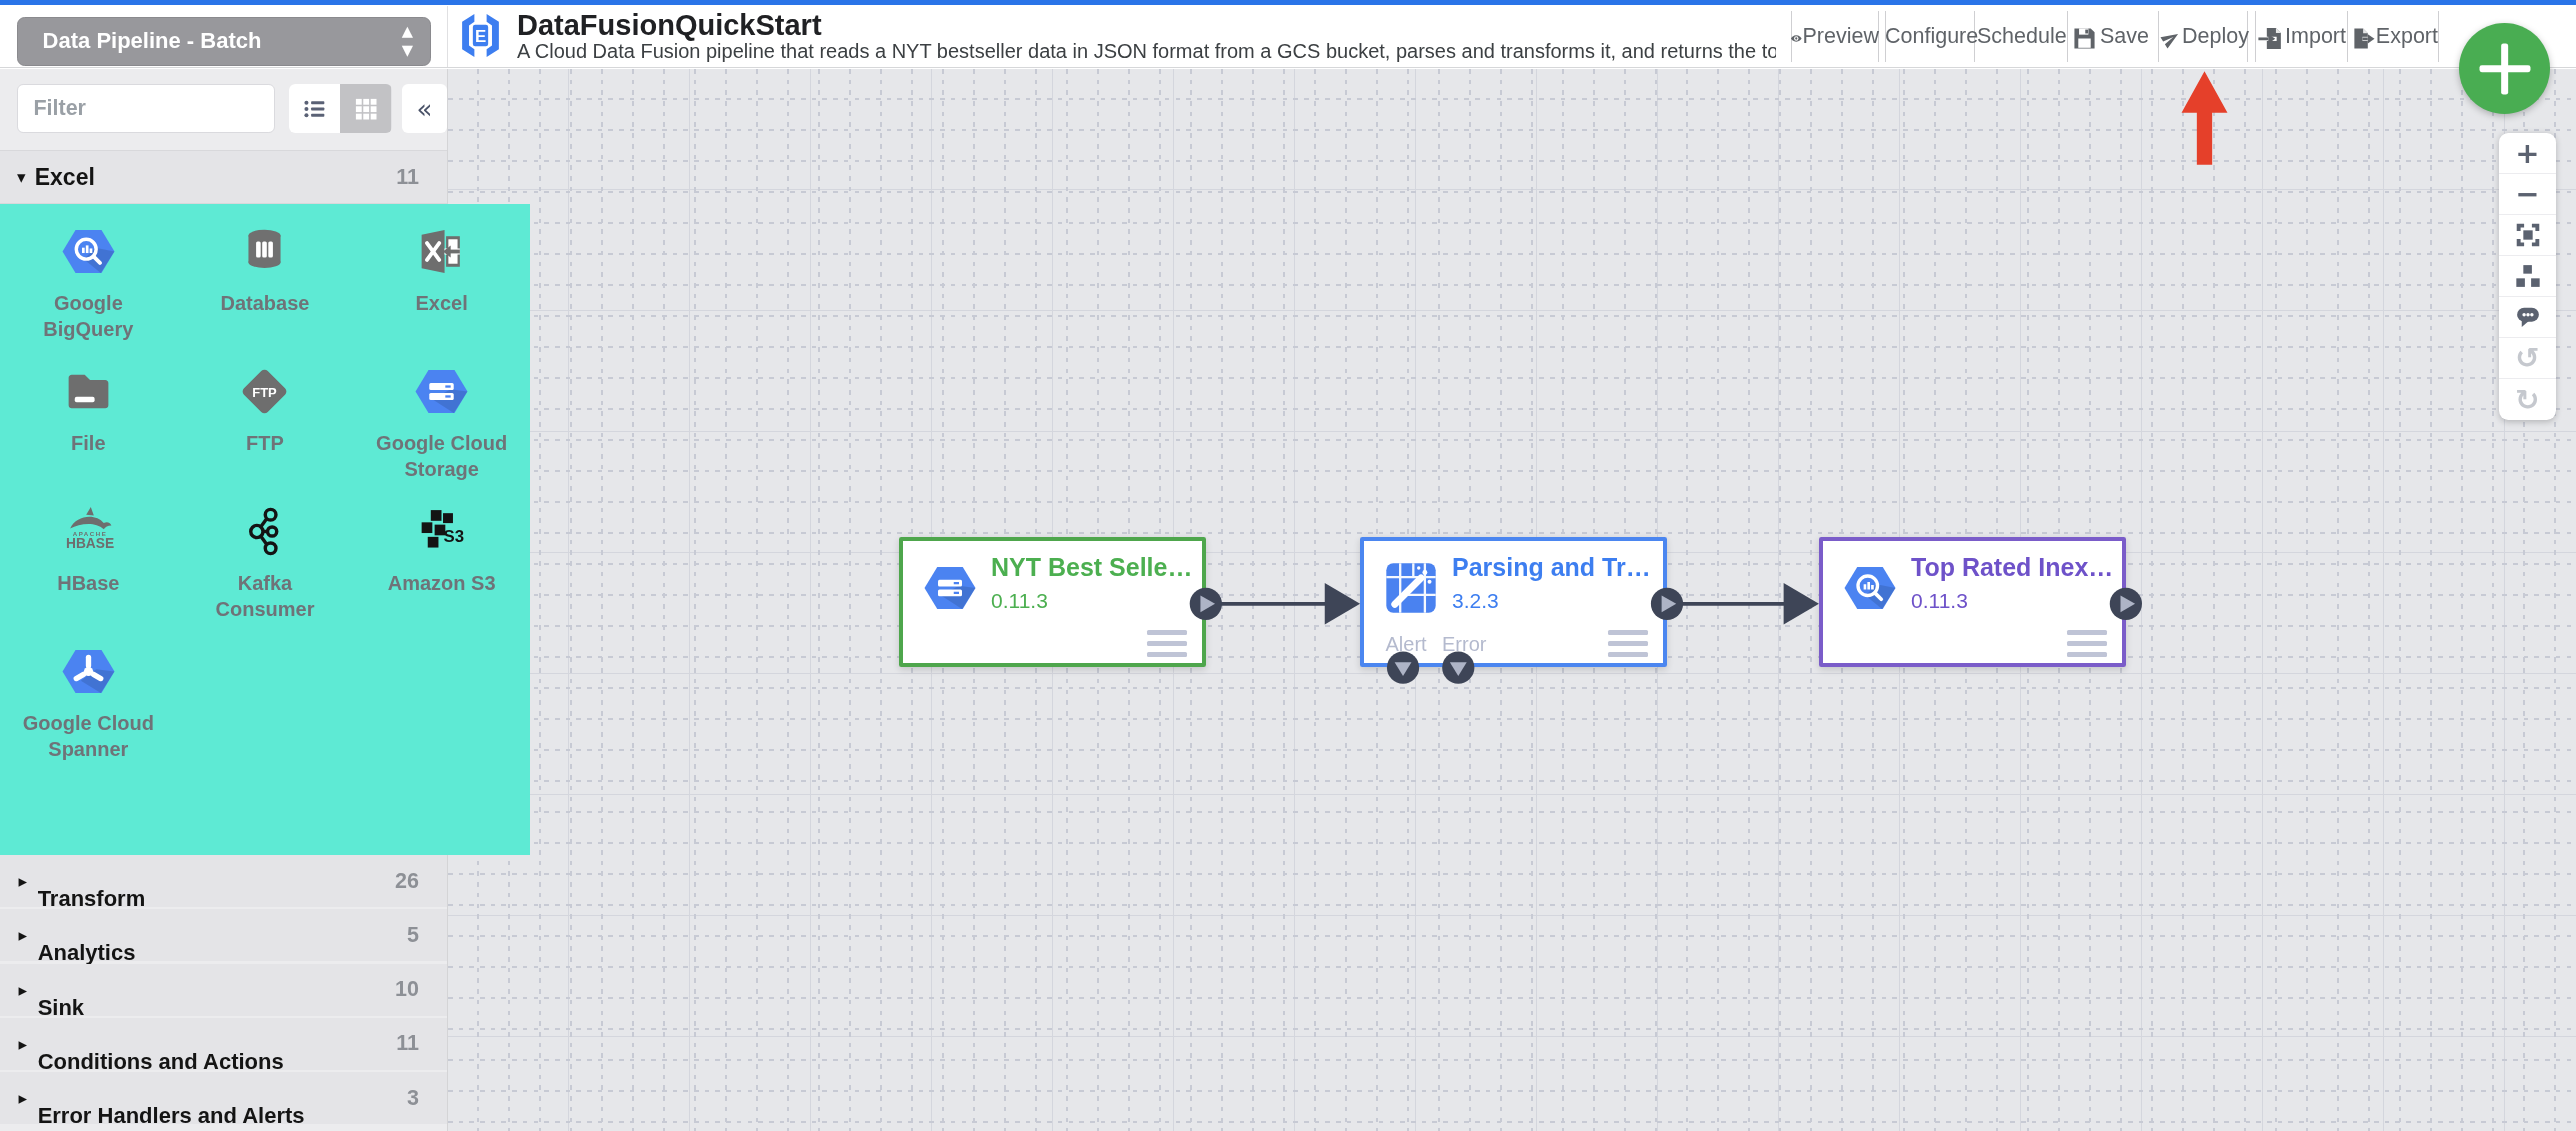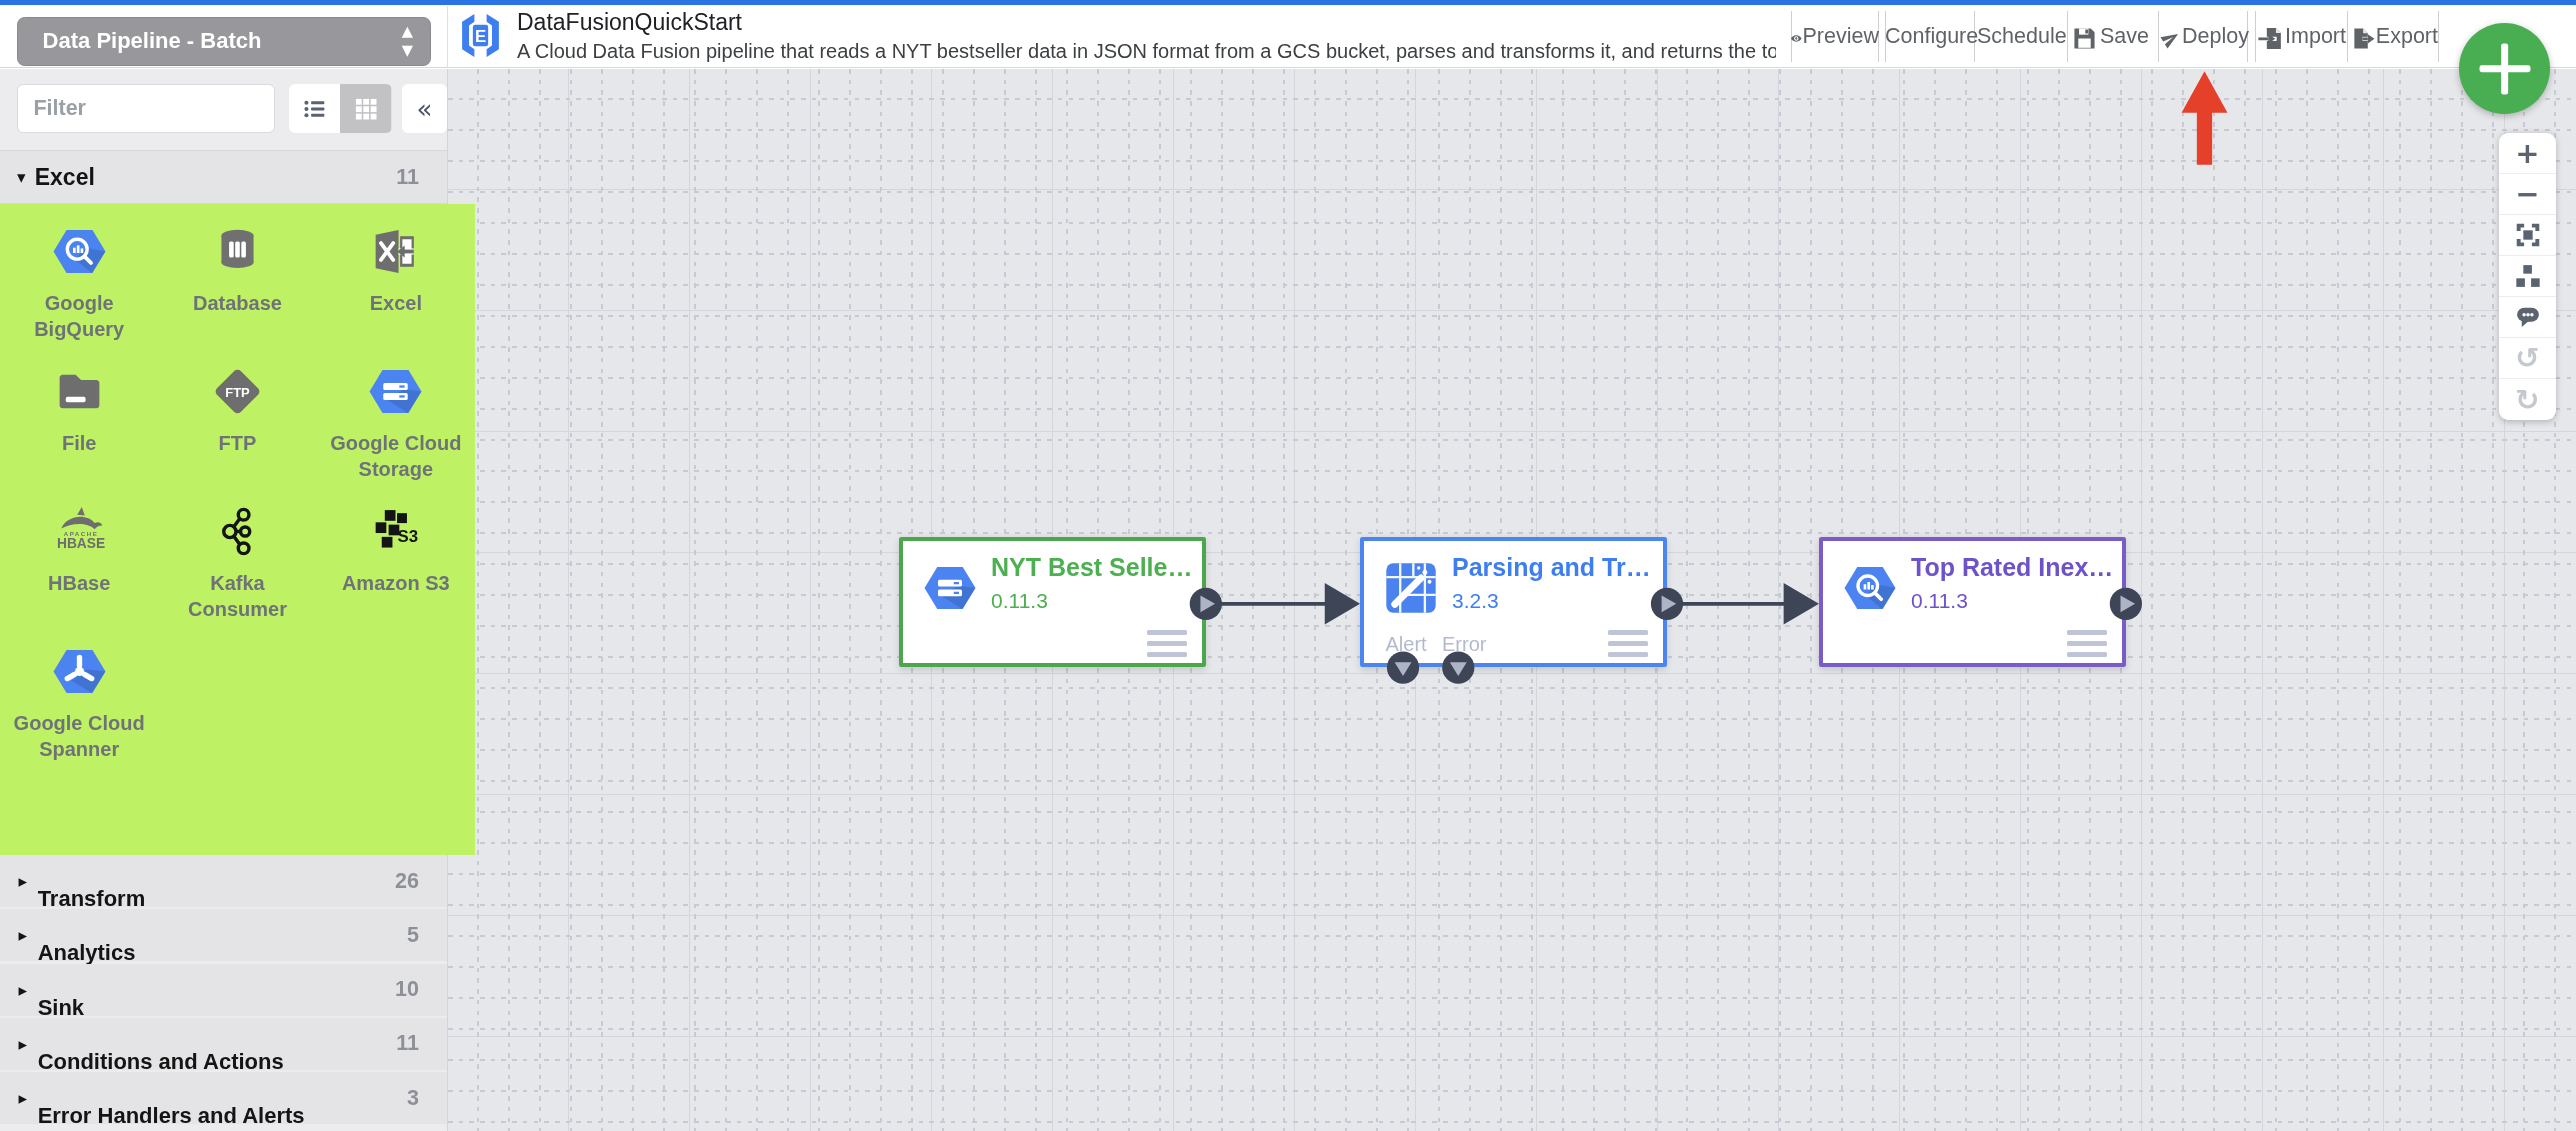--- a/index.html
+++ b/index.html
@@ -9,21 +9,21 @@
   
   .top-strip { position:absolute; left:0; top:0; width:2576px; height:4.6px; background:#2a74e8; z-index:12; }
   .header { position:absolute; left:0; top:4.6px; width:2576px; height:63px; background:#fff; border-bottom:1.5px solid #d6d7d9; z-index:11; }
   .header-vdiv { position:absolute; left:447px; top:1.5px; height:61px; border-left:1.5px solid #e0e0e2; }
 
   .pipeline-select { position:absolute; left:17px; top:12.3px; width:414px; height:49px; background:#98989c; border:1.5px solid #8a8a8e; border-radius:7.7px; color:#fff; display:flex; align-items:center; cursor:pointer; }
   .pipeline-select .lbl { font-size:22px; font-weight:700; padding-left:24.6px; }
   .pipeline-select .spin { position:absolute; right:17px; top:4.6px; display:flex; flex-direction:column; line-height:18.4px; font-size:14.6px; color:#fff; font-family:"DejaVu Sans", sans-serif; }
 
   .app-logo { position:absolute; left:459px; top:6.1px; width:43px; height:49px; }
-  .page-title { position:absolute; left:517px; top:4.6px; font-size:23px; font-weight:400; color:#202124; white-space:nowrap; }
+  .page-title { position:absolute; left:517px; top:4.6px; font-size:29px; font-weight:700; color:#202124; white-space:nowrap; }
   .page-desc { position:absolute; left:517px; top:35px; font-size:20px; color:#3c4043; white-space:nowrap; max-width:1259px; overflow:hidden; }
 
   .tbtn { position:absolute; top:1.5px; height:60px; width:89px; display:flex; flex-direction:row; align-items:center; cursor:pointer; }
   .tbtn svg { margin-top:4.6px; }
   .tbtn .tlabel { font-size:21.5px; color:#5f6368; margin-top:1.5px; white-space:nowrap; }
   .vdiv { position:absolute; top:6.1px; height:51px; border-left:1.5px solid #cfcfd2; }
 
   .fab { position:absolute; left:2459px; top:23px; width:91px; height:91px; border-radius:50%; background:#49ad52; z-index:30; box-shadow:0 2.3px 7.7px rgba(0,0,0,.25); cursor:pointer; }
   .fab::before, .fab::after { content:""; position:absolute; background:#fff; border-radius:2.3px; left:50%; top:50%; }
   .fab::before { width:51px; height:7.7px; transform:translate(-50%,-50%); }
@@ -40,21 +40,21 @@
   .view-toggle .half { width:51px; height:49px; display:flex; align-items:center; justify-content:center; cursor:pointer; }
   .half.list { background:#fff; }
   .half.grid { background:#c2c2c5; }
   .collapse-btn { position:absolute; left:402px; top:15.4px; width:45px; height:49px; background:#fff; border-radius:6.1px; display:flex; align-items:center; justify-content:center; font-size:26px; color:#4a5268; cursor:pointer; font-family:"DejaVu Sans", sans-serif; }
 
   .src-header { position:absolute; left:0; top:81px; width:447px; height:54px; background:#e4e4e7; border-top:1.5px solid #d8d8db; border-bottom:1.5px solid #d8d8db; display:flex; align-items:center; cursor:pointer; }
   .src-header .caret { font-family:"DejaVu Sans", sans-serif; font-size:17px; color:#141414; margin-left:17px; }
   .src-header .sh-label { font-size:23px; font-weight:700; color:#141414; margin-left:9.2px; }
   .count { position:absolute; right:28px; font-size:21.5px; font-weight:700; color:#8d9096; }
 
-  .plugins { position:absolute; left:0; top:135px; width:475px; height:651px; background:#bef264; display:grid; grid-template-columns:repeat(3,1fr); padding-top:20px; align-content:start; }
+  .plugins { position:absolute; left:0; top:135px; width:530px; height:651px; background:#5eead4; display:grid; grid-template-columns:repeat(3,1fr); padding-top:20px; align-content:start; }
   .plugin { height:140px; display:flex; flex-direction:column; align-items:center; cursor:pointer; }
   .plugin .plabel { margin-top:10.7px; font-size:20px; font-weight:700; color:#6f7378; text-align:center; line-height:1.3; max-width:135px; }
 
   .sections { position:absolute; left:0; top:786px; width:447px; }
   .section { position:relative; height:52px; margin-bottom:2.3px; background:#e4e4e7; display:flex; align-items:center; cursor:pointer; }
   .section .caret { font-family:"DejaVu Sans", sans-serif; font-size:17px; color:#141414; margin-left:18.4px; }
   .section .s-label { font-size:22px; font-weight:700; color:#141414; margin-left:10.7px;margin-top:36px; }
 
   
   .canvas { position:absolute; left:448px; top:69px; width:2128px; height:1062px; background-color:#e6e7ea;

